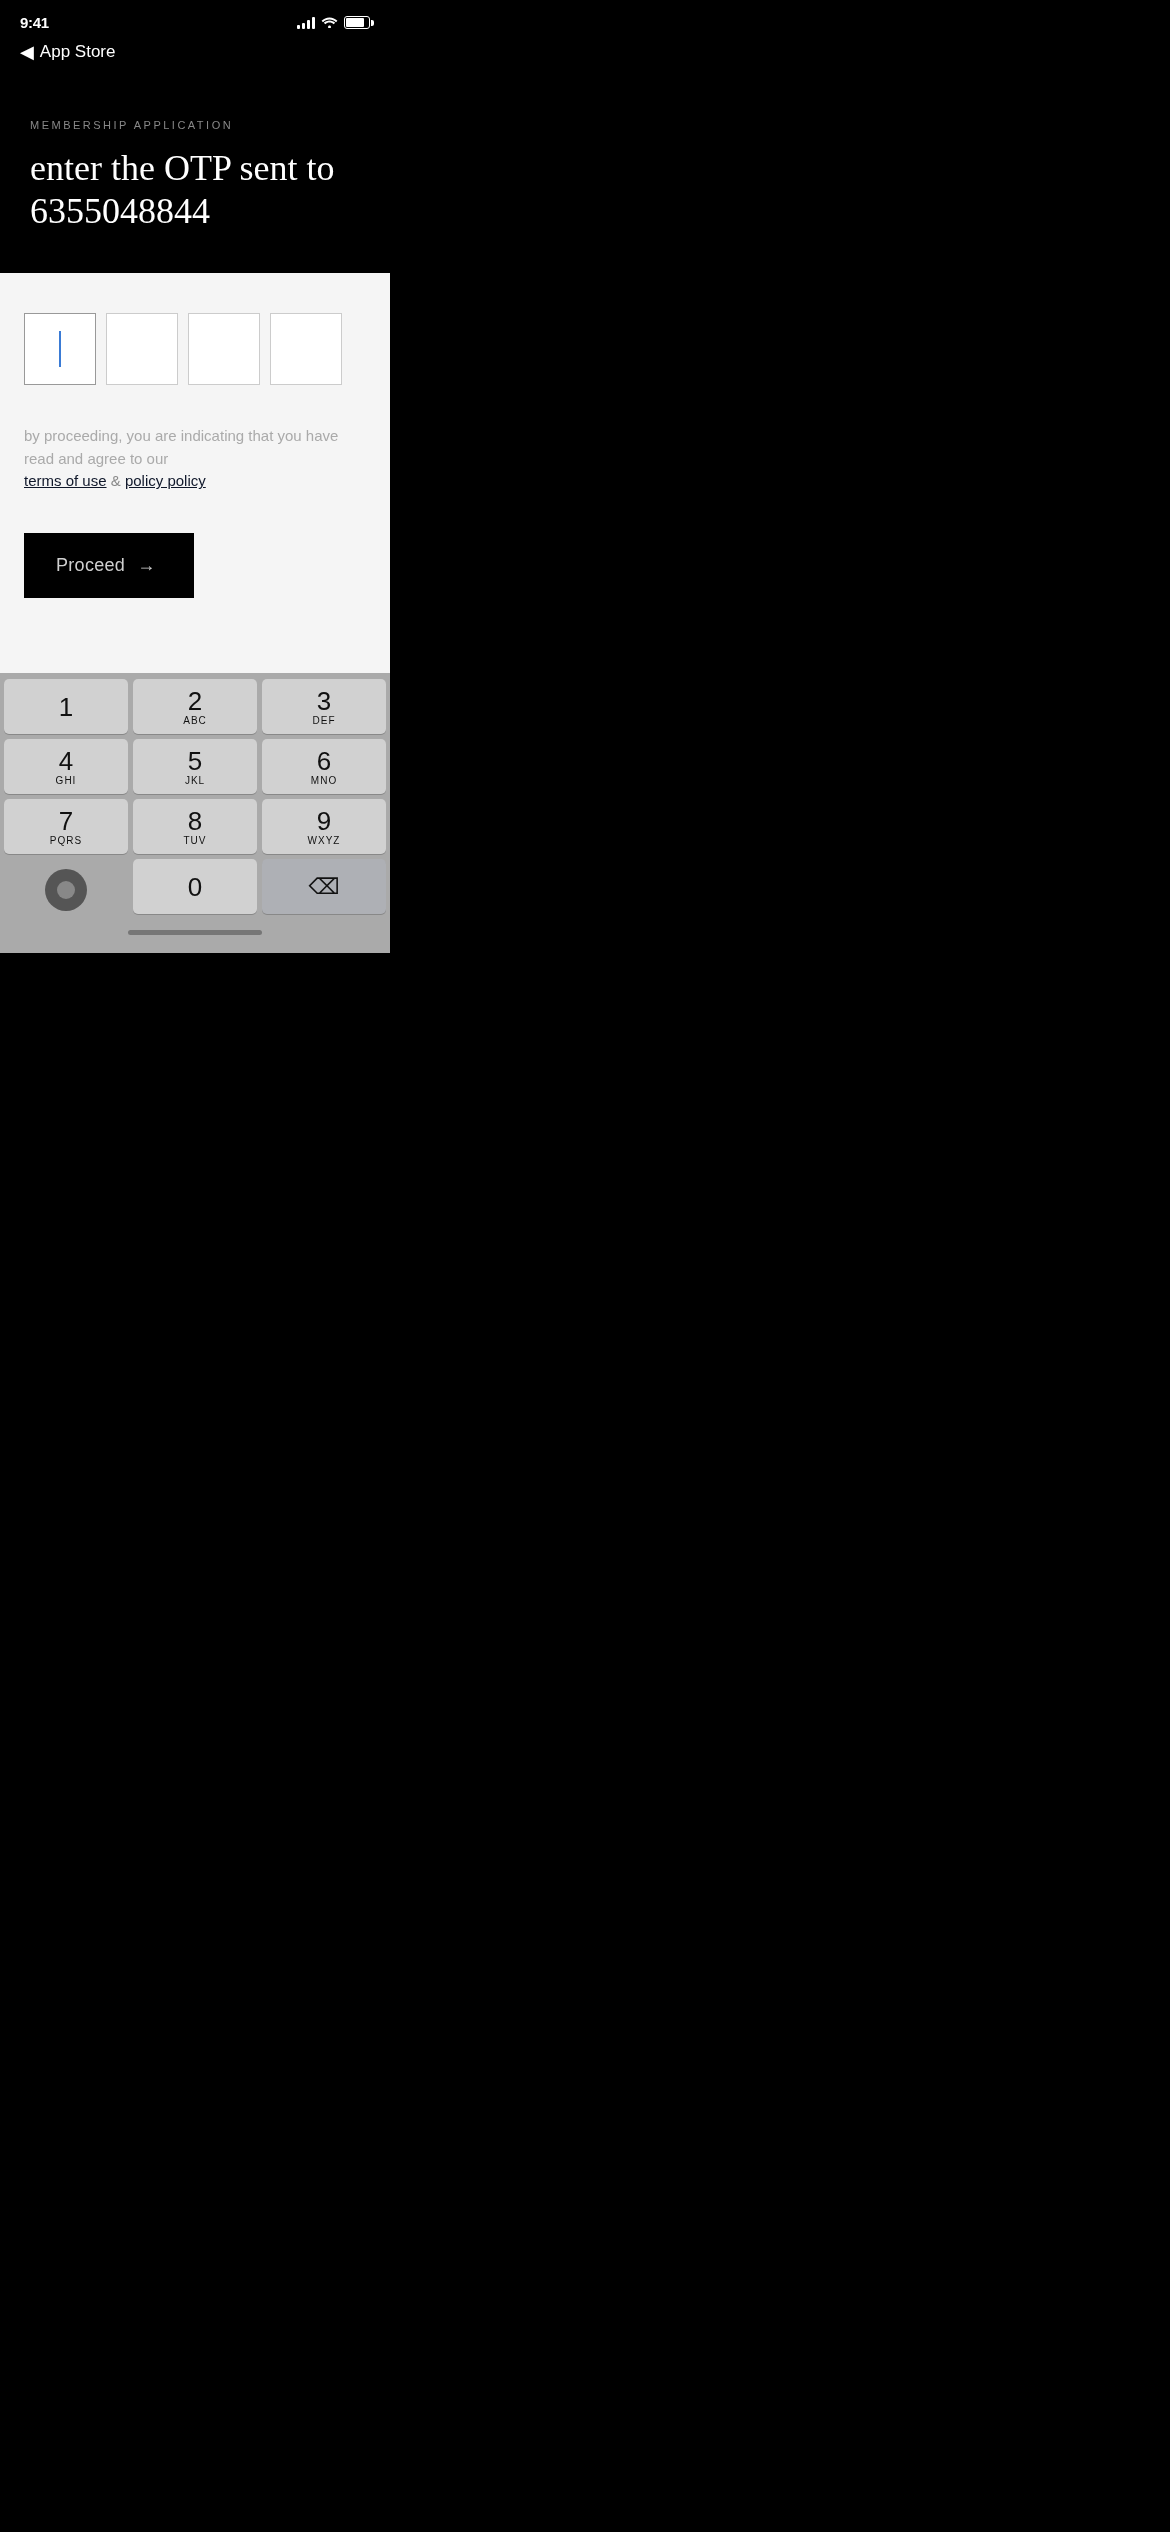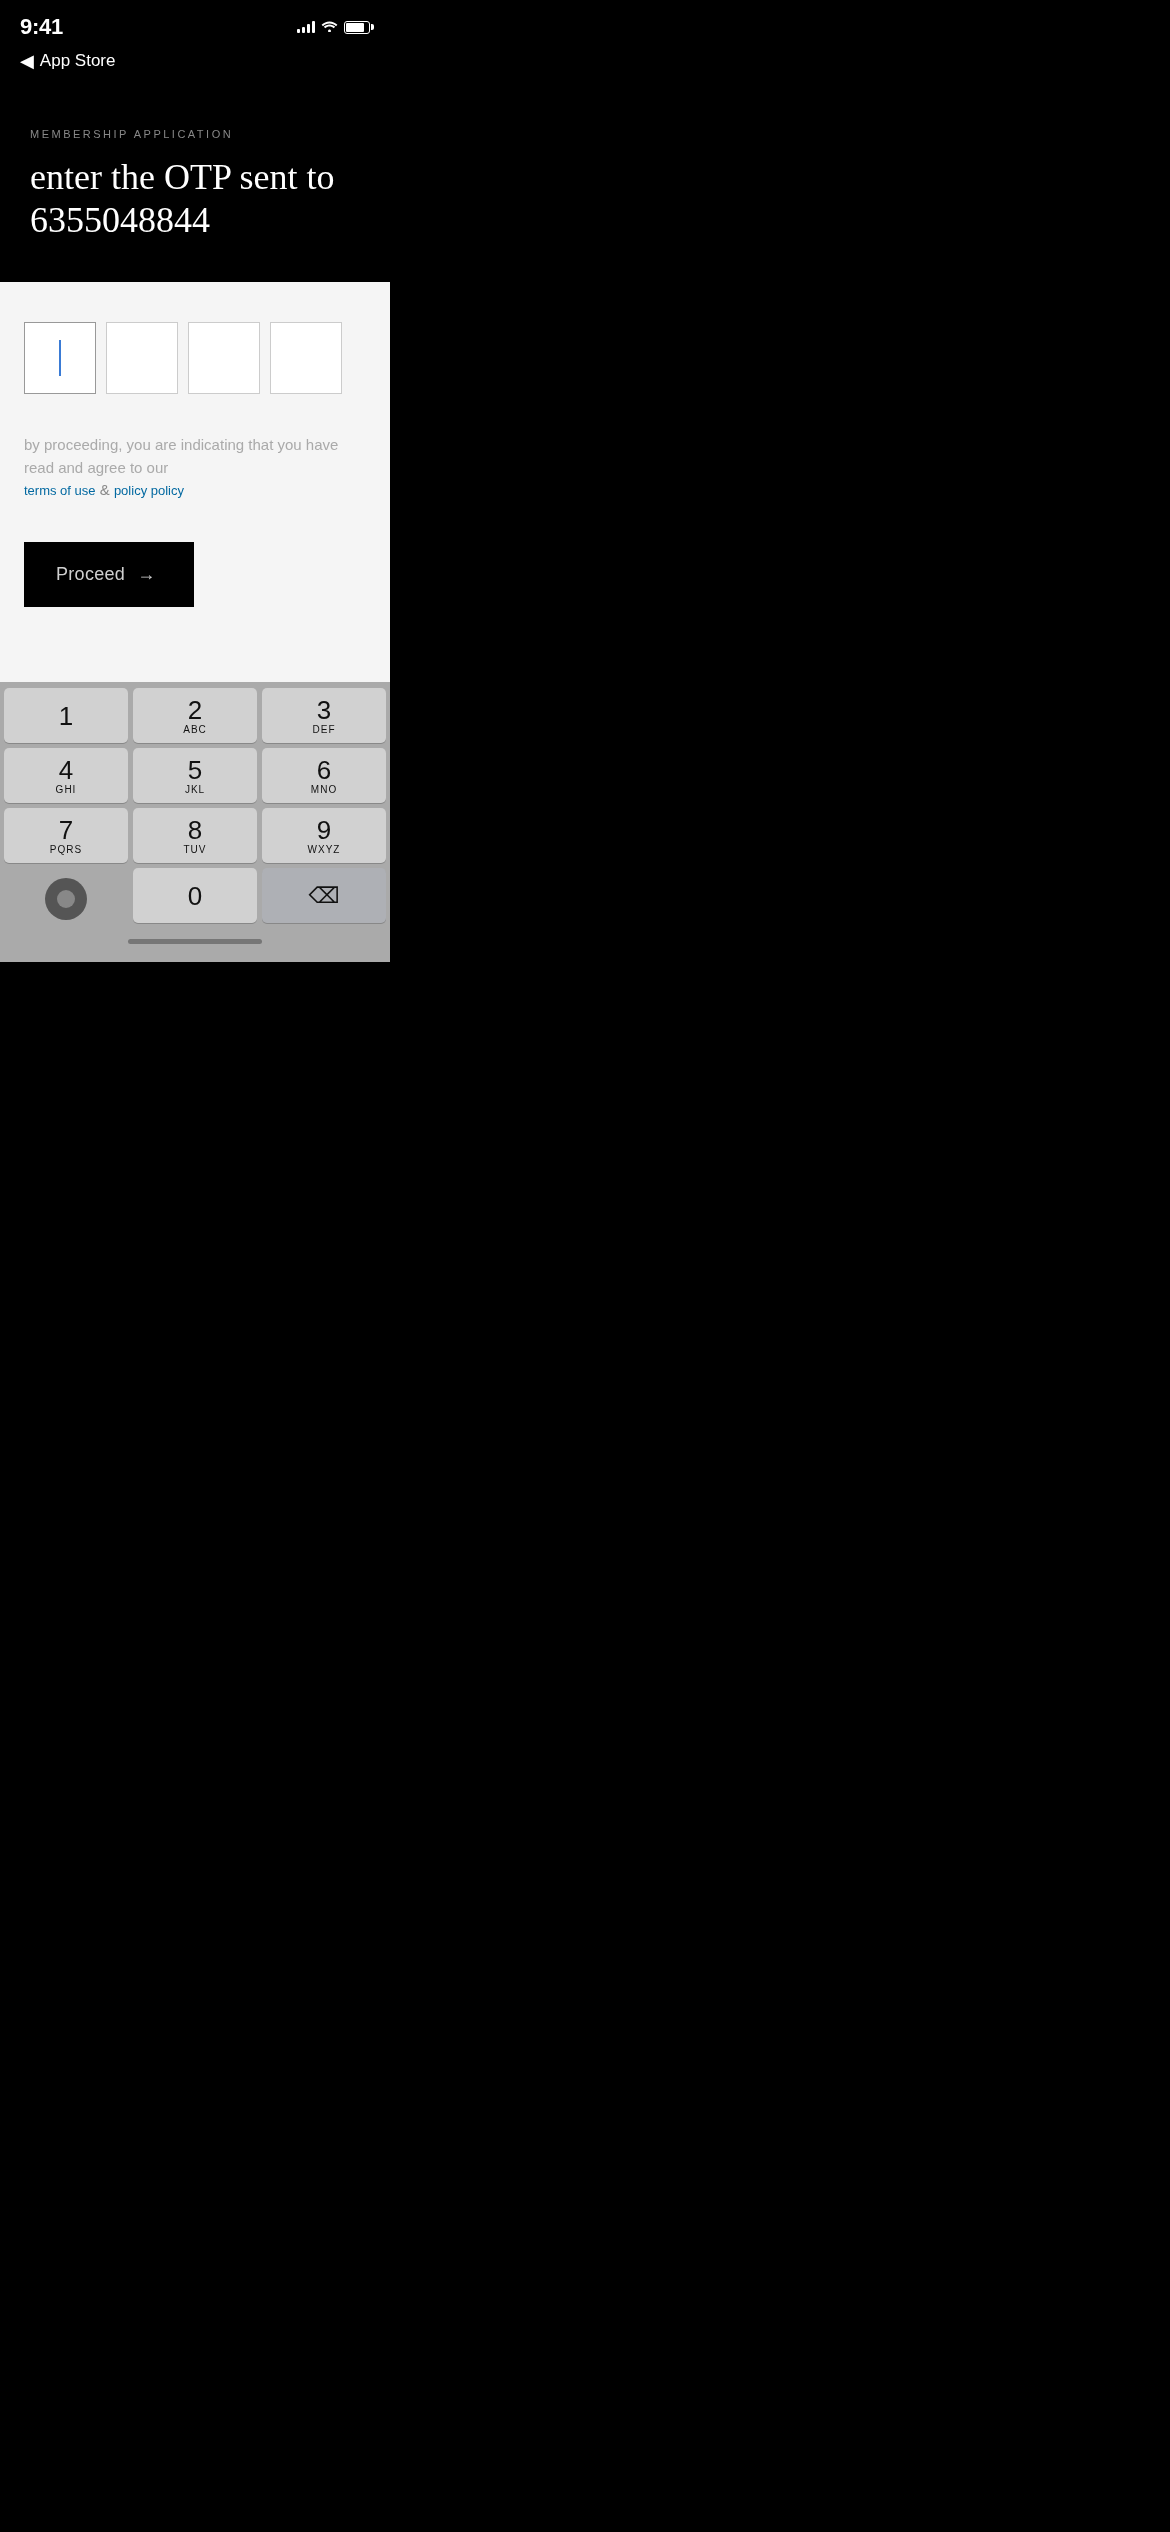--- a/index.html
+++ b/index.html
@@ -16,21 +16,21 @@
 
     
     .status-bar {
       display: flex;
       justify-content: space-between;
       align-items: center;
       padding: 14px 20px 6px;
       background: #000;
     }
     .status-time {
-      font-size: 22px;
+      font-size: 15px;
       font-weight: 600;
       color: #fff;
       letter-spacing: -0.3px;
     }
     .status-icons {
       display: flex;
       align-items: center;
       gap: 6px;
     }
     .signal-bars {
@@ -158,22 +158,23 @@
 
     
     .terms-text {
       font-size: 15px;
       color: #aaa;
       line-height: 1.5;
       margin-bottom: 40px;
       max-width: 340px;
     }
     .terms-link {
-      color: #0369a1;
-      font-size: 13px;
+      color: #0f172a;
+      text-decoration: underline;
+      font-size: 15px;
     }
 
     
     .proceed-btn {
       background: #000000;
       border: none;
       padding: 22px 32px;
       display: flex;
       align-items: center;
       gap: 12px;

